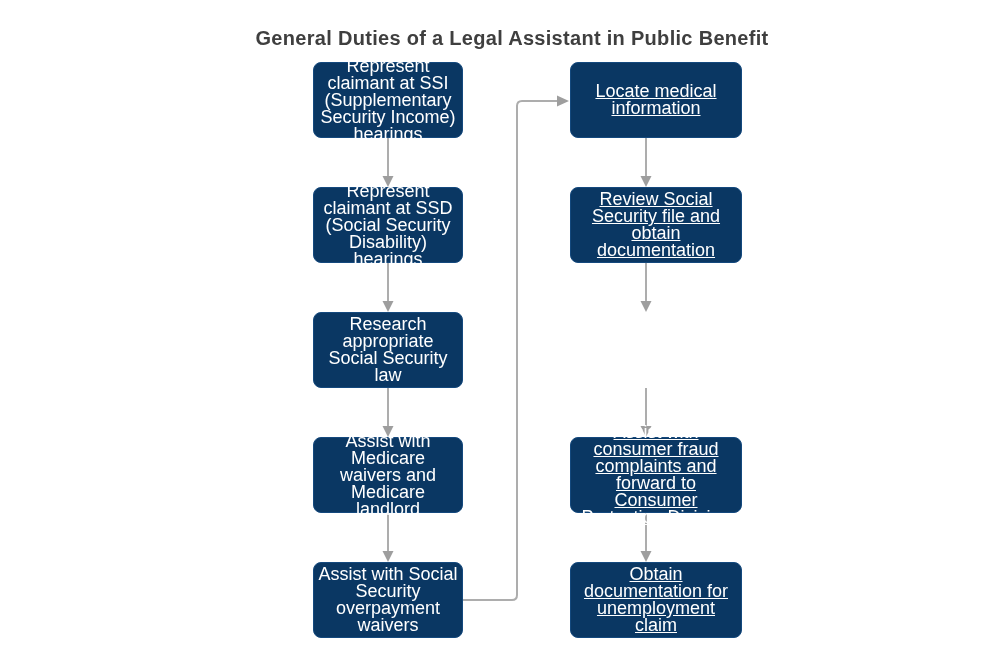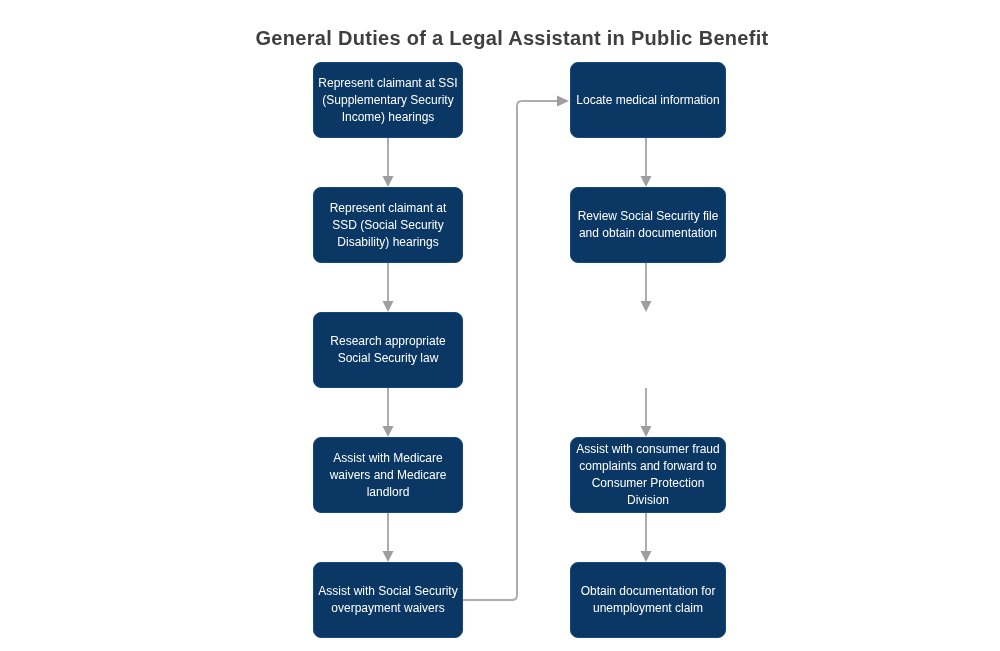--- a/index.html
+++ b/index.html
@@ -38,26 +38,26 @@
     height:76px;
     background:var(--box-fill);
     border:1px solid var(--box-border);
     border-radius:8px;
     box-sizing:border-box;
     display:flex;
     align-items:center;
     justify-content:center;
     text-align:center;
     color:var(--box-text);
-    font-size:12px;
+    font-size:18px;
     line-height:17px;
     padding:17px 4px;
   }
   .node.left{left:313px;width:150px;}
-  .node.right{left:570px;width:156px;}
+  .node.right{left:570px;width:172px;text-decoration:underline;}
   .r0{top:62px;}
   .r1{top:187px;}
   .r2{top:312px;}
   .r3{top:437px;}
   .r4{top:562px;}
 </style>
 </head>
 <body>
 
 <div class="canvas">

